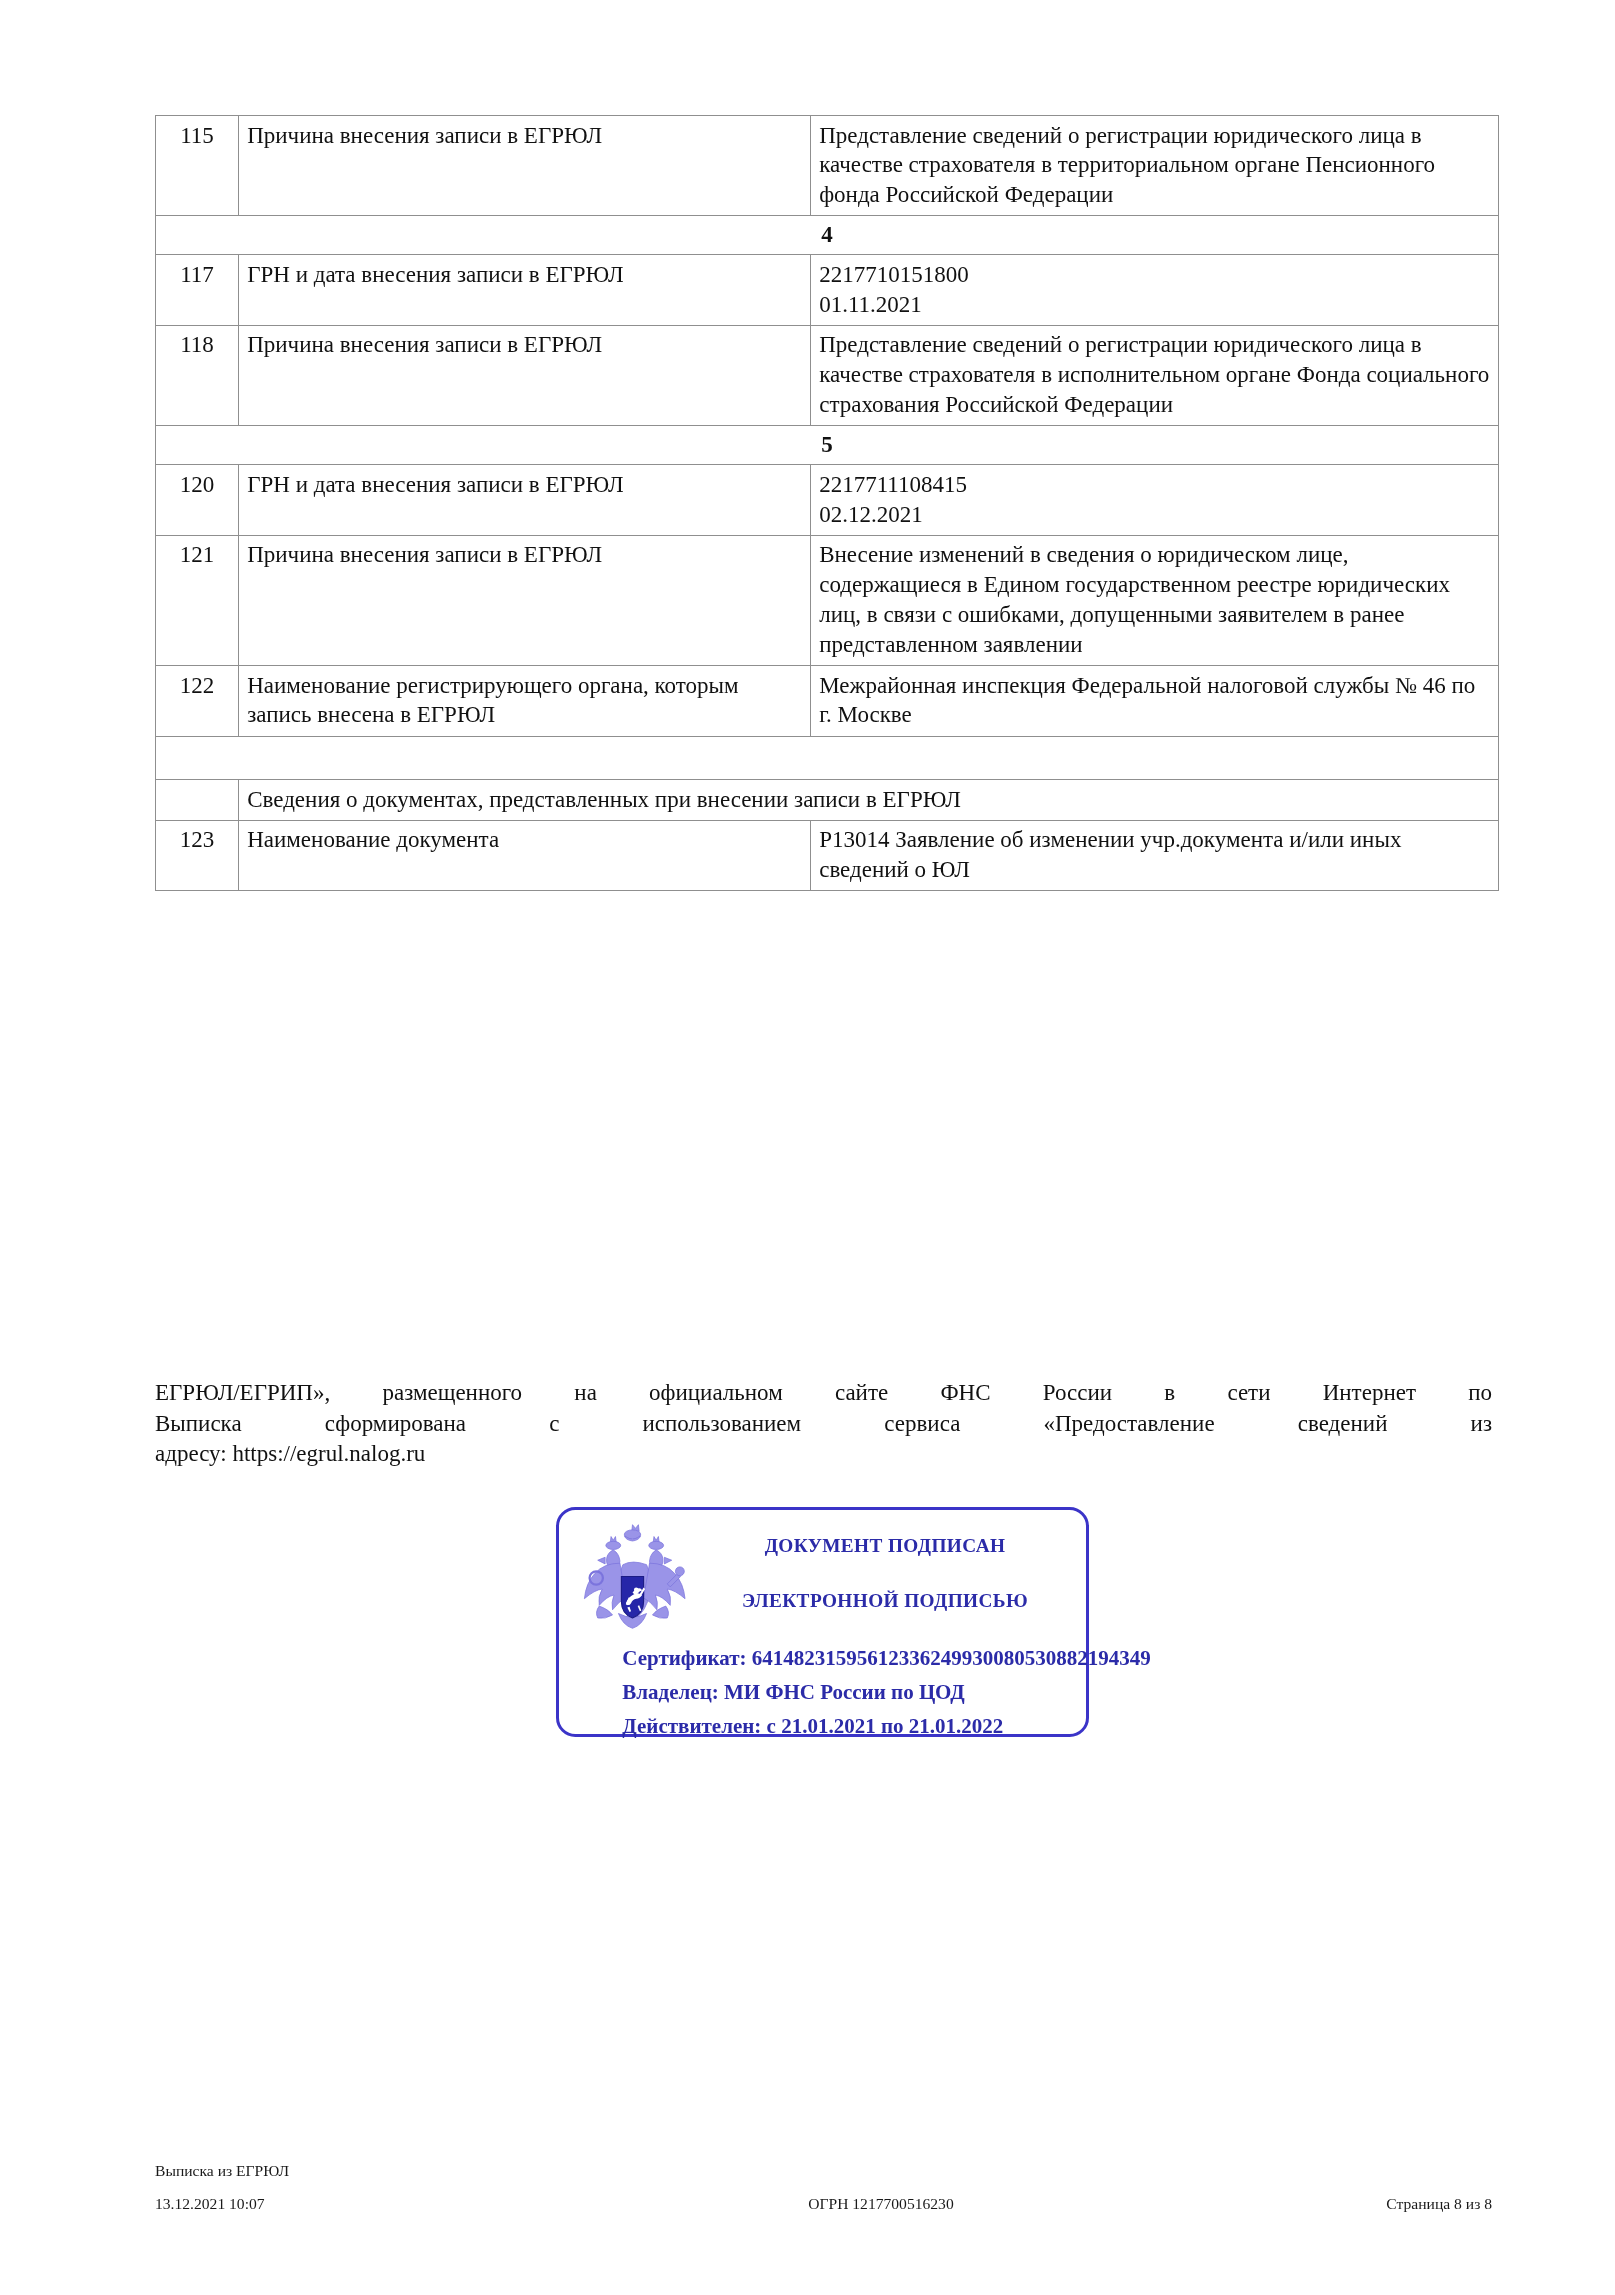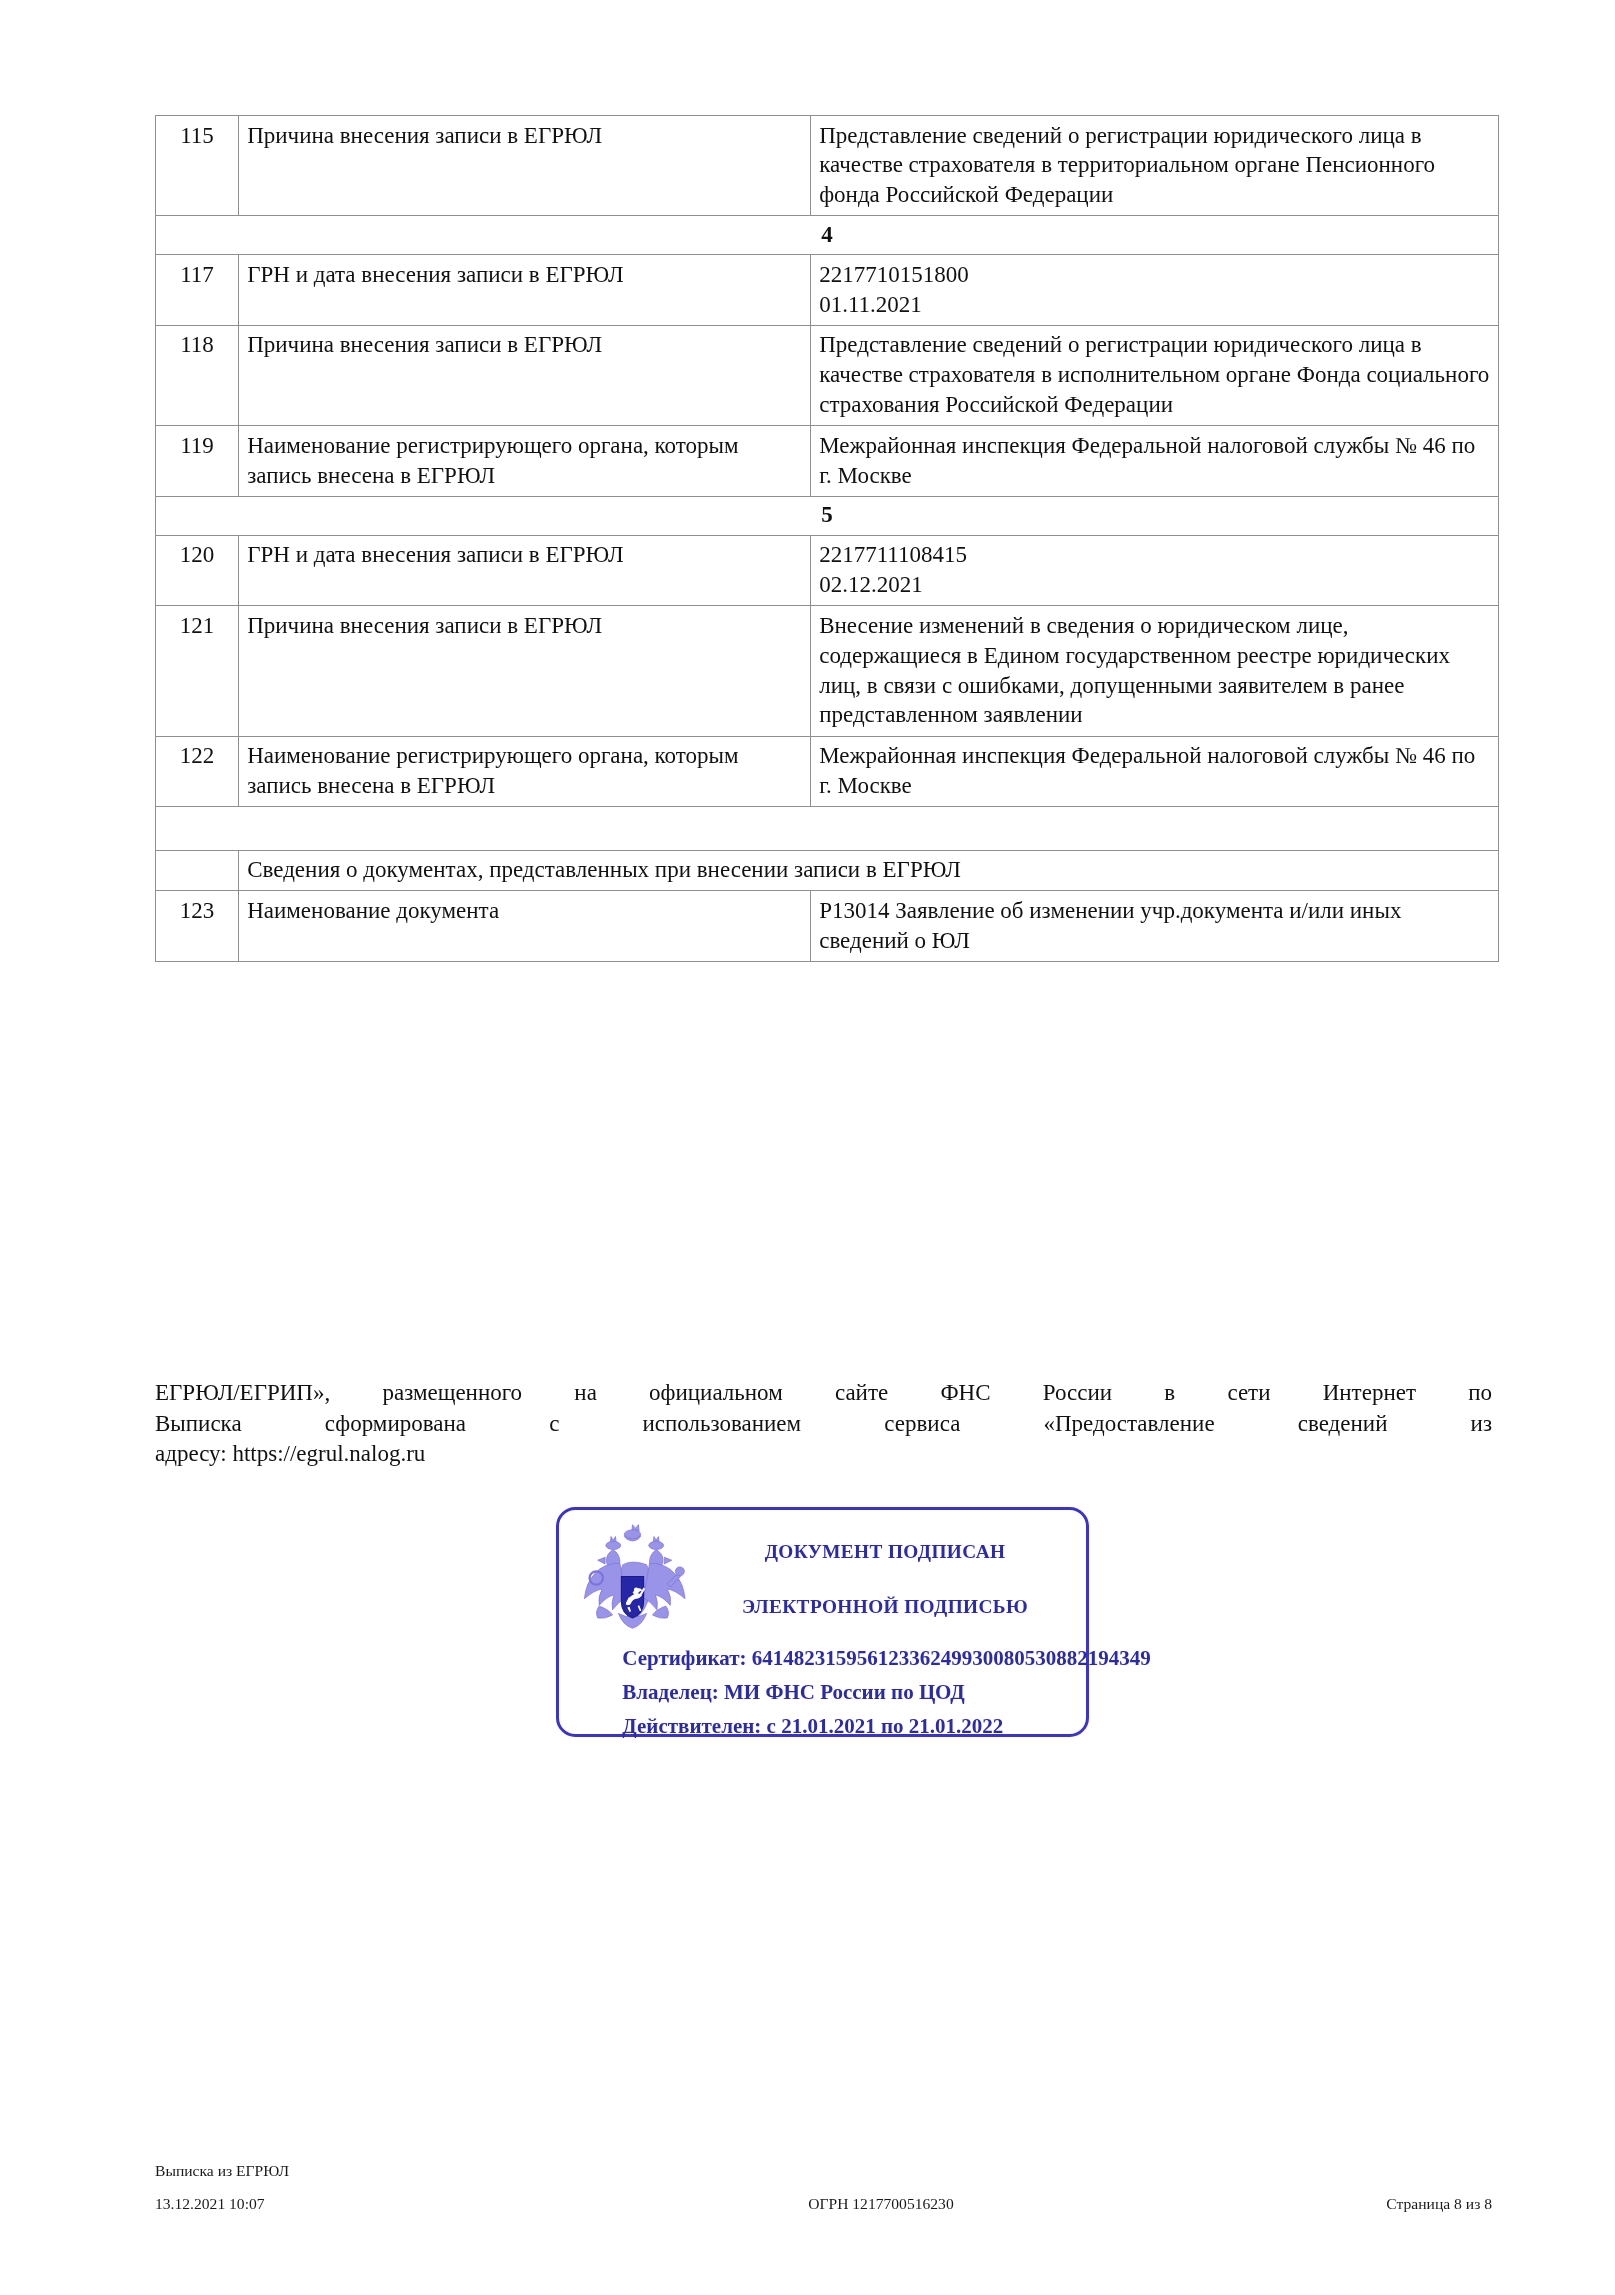--- a/index.html
+++ b/index.html
@@ -113,21 +113,21 @@
   .emblem {
     position: absolute;
     left: 18px;
     top: 10.4px;
     width: 111px;
     height: 113px;
   }
   .stamp-heading {
     position: absolute;
     left: 138px;
-    top: 31px;
+    top: 25px;
     width: 376px;
     text-align: center;
     font-family: "Liberation Serif", "DejaVu Serif", serif;
     font-weight: bold;
     color: #2b2ba8;
     font-size: 19.3px;
     letter-spacing: 0.4px;
   }
   .stamp-heading .l1 { display: block; }
   .stamp-heading .l2 { display: block; margin-top: 33px; }
@@ -189,25 +189,20 @@
         <tr>
           <td class="cell-num">117</td>
           <td>ГРН и дата внесения записи в ЕГРЮЛ</td>
           <td class="nowrap-lines">2217710151800
 01.11.2021</td>
         </tr>
         <tr>
           <td class="cell-num">118</td>
           <td>Причина внесения записи в ЕГРЮЛ</td>
           <td class="nowrap-lines">Представление сведений о регистрации юридического лица в качестве страхователя в исполнительном органе Фонда социального страхования Российской Федерации</td>
-        </tr>
-        <tr>
-          <td class="cell-num">119</td>
-          <td>Наименование регистрирующего органа, которым запись внесена в ЕГРЮЛ</td>
-          <td class="nowrap-lines">Межрайонная инспекция Федеральной налоговой службы № 46 по г. Москве</td>
         </tr>
         <tr class="group-row">
           <td colspan="3" class="group-num">5</td>
         </tr>
         <tr>
           <td class="cell-num">120</td>
           <td>ГРН и дата внесения записи в ЕГРЮЛ</td>
           <td class="nowrap-lines">2217711108415
 02.12.2021</td>
         </tr>

